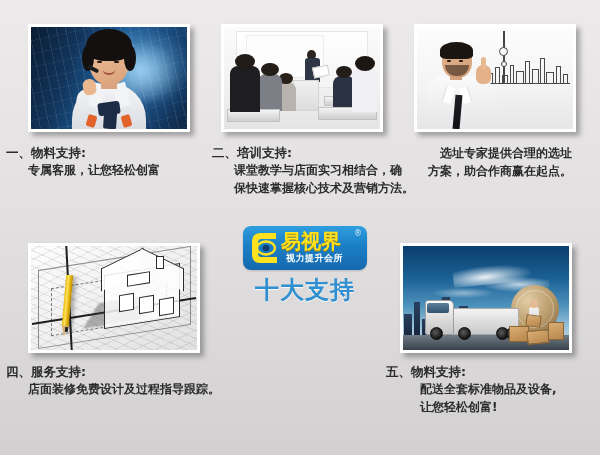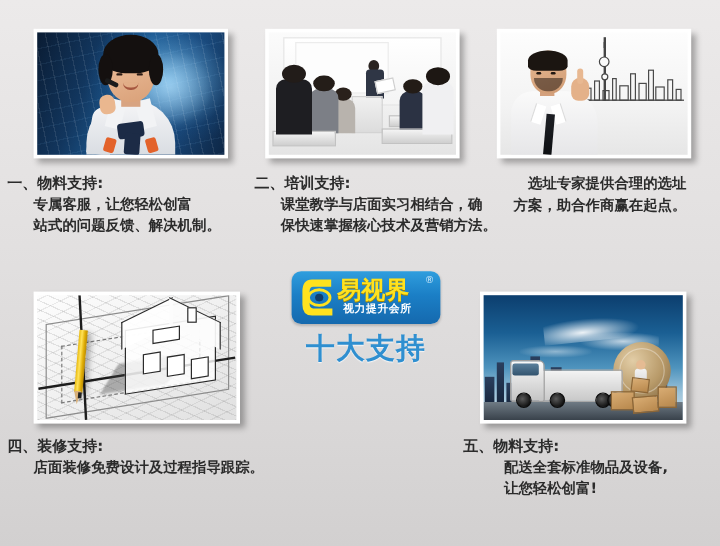--- a/index.html
+++ b/index.html
@@ -240,21 +240,21 @@
   .logo-word {
     position:absolute; left:38px; top:3px;
     font-family: "DejaVu Sans", "Liberation Sans", sans-serif;
     font-weight: bold; font-size: 20px; letter-spacing: 0px;
     color:#ffe21f;
     text-shadow: 0 1px 0 #a98400;
     line-height: 24px;
   }
   .logo-sub {
     position:absolute; left:43px; top:27px;
-    font-family: Liberation Mono, monospace;
+    font-family: Liberation Sans, sans-serif;
     font-weight: bold; font-size: 9px; color:#ffffff; letter-spacing: .5px;
     line-height: 11px;
   }
   .logo-reg {
     position:absolute; right:5px; top:3px; font-size: 8px; color:#cfe9fa;
   }
   .logo-tag {
     position:absolute; left:0; top:48px; width:124px; text-align:center;
     font-family: "DejaVu Sans", "Liberation Sans", sans-serif;
     font-weight: bold; font-size: 24px; letter-spacing: 1px;
@@ -452,21 +452,20 @@
     </div>
     <div class="logo-tag">十大支持</div>
   </div>
 
   <div class="caption" id="cap1">
     <div class="cap-title">
       <span>一、</span><span>物料支持:</span>
     </div>
     <div class="cap-lines">
       <div>专属客服，让您轻松创富</div>
-      <div>站式的问题反馈、解决机制。</div>
     </div>
   </div>
 
   <div class="caption" id="cap2">
     <div class="cap-title">
       <span>二、</span><span>培训支持:</span>
     </div>
     <div class="cap-lines">
       <div>课堂教学与店面实习相结合，确</div>
       <div>保快速掌握核心技术及营销方法。</div>
@@ -475,21 +474,21 @@
 
   <div class="caption" id="cap3">
     <div class="cap-lines">
       <div>选址专家提供合理的选址</div>
       <div>方案，助合作商赢在起点。</div>
     </div>
   </div>
 
   <div class="caption" id="cap4">
     <div class="cap-title">
-      <span>四、</span><span>装修支持:</span>
+      <span>四、</span><span>服务支持:</span>
     </div>
     <div class="cap-lines">
       <div>店面装修免费设计及过程指导跟踪。</div>
     </div>
   </div>
 
   <div class="caption" id="cap5">
     <div class="cap-title">
       <span>五、</span><span>物料支持:</span>
     </div>

